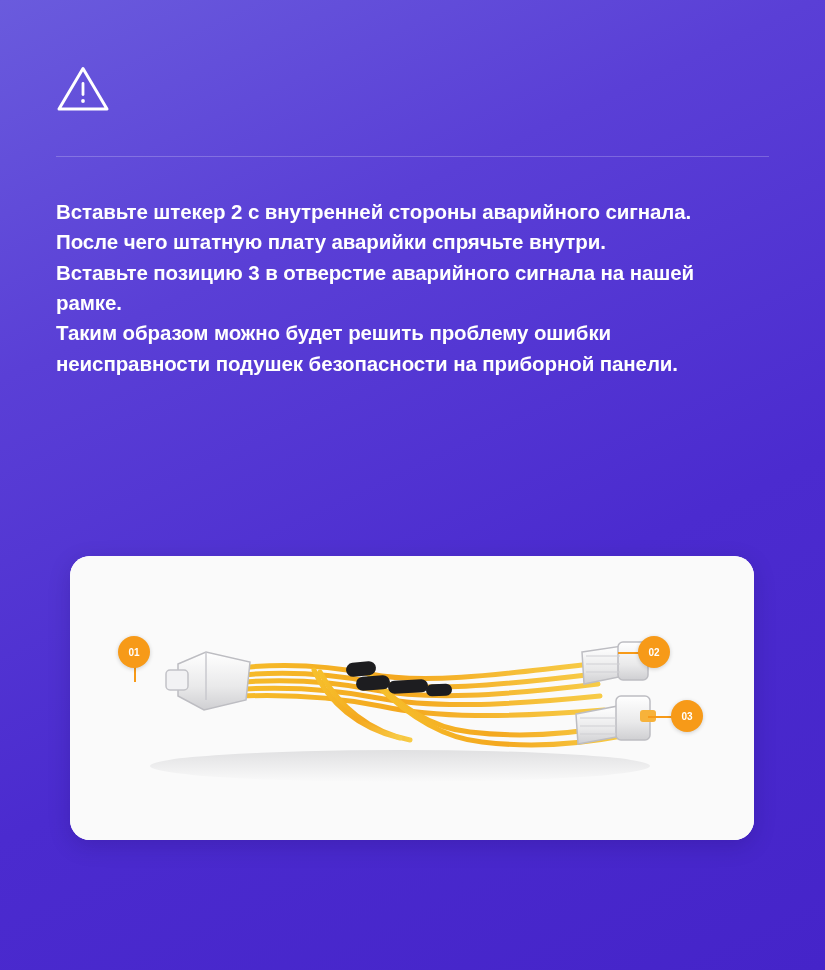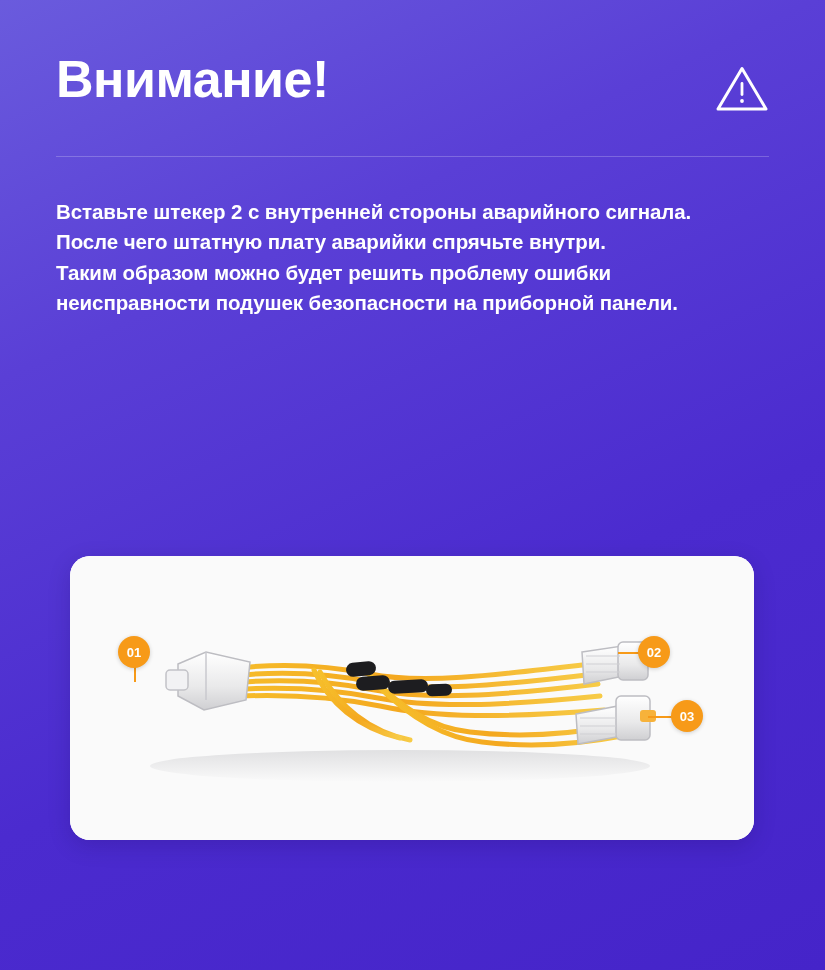--- a/index.html
+++ b/index.html
@@ -84,21 +84,21 @@
     top: 0;
   }
 
   .badge {
     position: absolute;
     width: 32px;
     height: 32px;
     border-radius: 50%;
     background: #f79a18;
     color: #ffffff;
-    font-size: 13px;
+    font-size: 10px;
     font-weight: bold;
     display: flex;
     align-items: center;
     justify-content: center;
     box-shadow: 0 1px 4px rgba(0,0,0,0.18);
   }
   .leader {
     position: absolute;
     height: 2px;
     background: #f79a18;
@@ -109,34 +109,34 @@
   .leader-2 { left: 548px; top: 96px; width: 22px; }
   .badge-3 { left: 601px; top: 144px; text-align: center; }
   .leader-3 { left: 578px; top: 160px; width: 24px; }
 </style>
 </head>
 <body>
 
 <div class="page">
 
   <div class="header">
-    <h1 class="title">Внимание!</h1>
     <span class="warn-icon">
       <svg viewBox="0 0 54 50" width="54" height="50" fill="none" xmlns="http://www.w3.org/2000/svg">
         <path d="M27 4.5 L51 45 H3 Z" stroke="#ffffff" stroke-width="3" stroke-linejoin="round" fill="none"></path>
         <rect x="25.6" y="18" width="2.8" height="14" rx="1.4" fill="#ffffff"></rect>
         <circle cx="27" cy="37" r="1.9" fill="#ffffff"></circle>
       </svg>
     </span>
   </div>
 
   <div class="divider"></div>
 
   <div class="body-text">
     <p>Вставьте штекер 2 с внутренней стороны аварийного сигнала. После чего штатную плату аварийки спрячьте внутри.</p>
+    <p>Вставьте позицию 3 в отверстие аварийного сигнала на нашей рамке.</p>
     <p>Таким образом можно будет решить проблему ошибки неисправности подушек безопасности на приборной панели.</p>
   </div>
 
   <div class="photo-card">
     <div class="photo">
       <svg class="cable-svg" width="684" height="284" viewBox="0 0 684 284" xmlns="http://www.w3.org/2000/svg">
         <defs>
           <linearGradient id="wireA" x1="0" y1="0" x2="1" y2="0">
             <stop offset="0%" stop-color="#f6c02c"></stop>
             <stop offset="50%" stop-color="#f4a81f"></stop>

